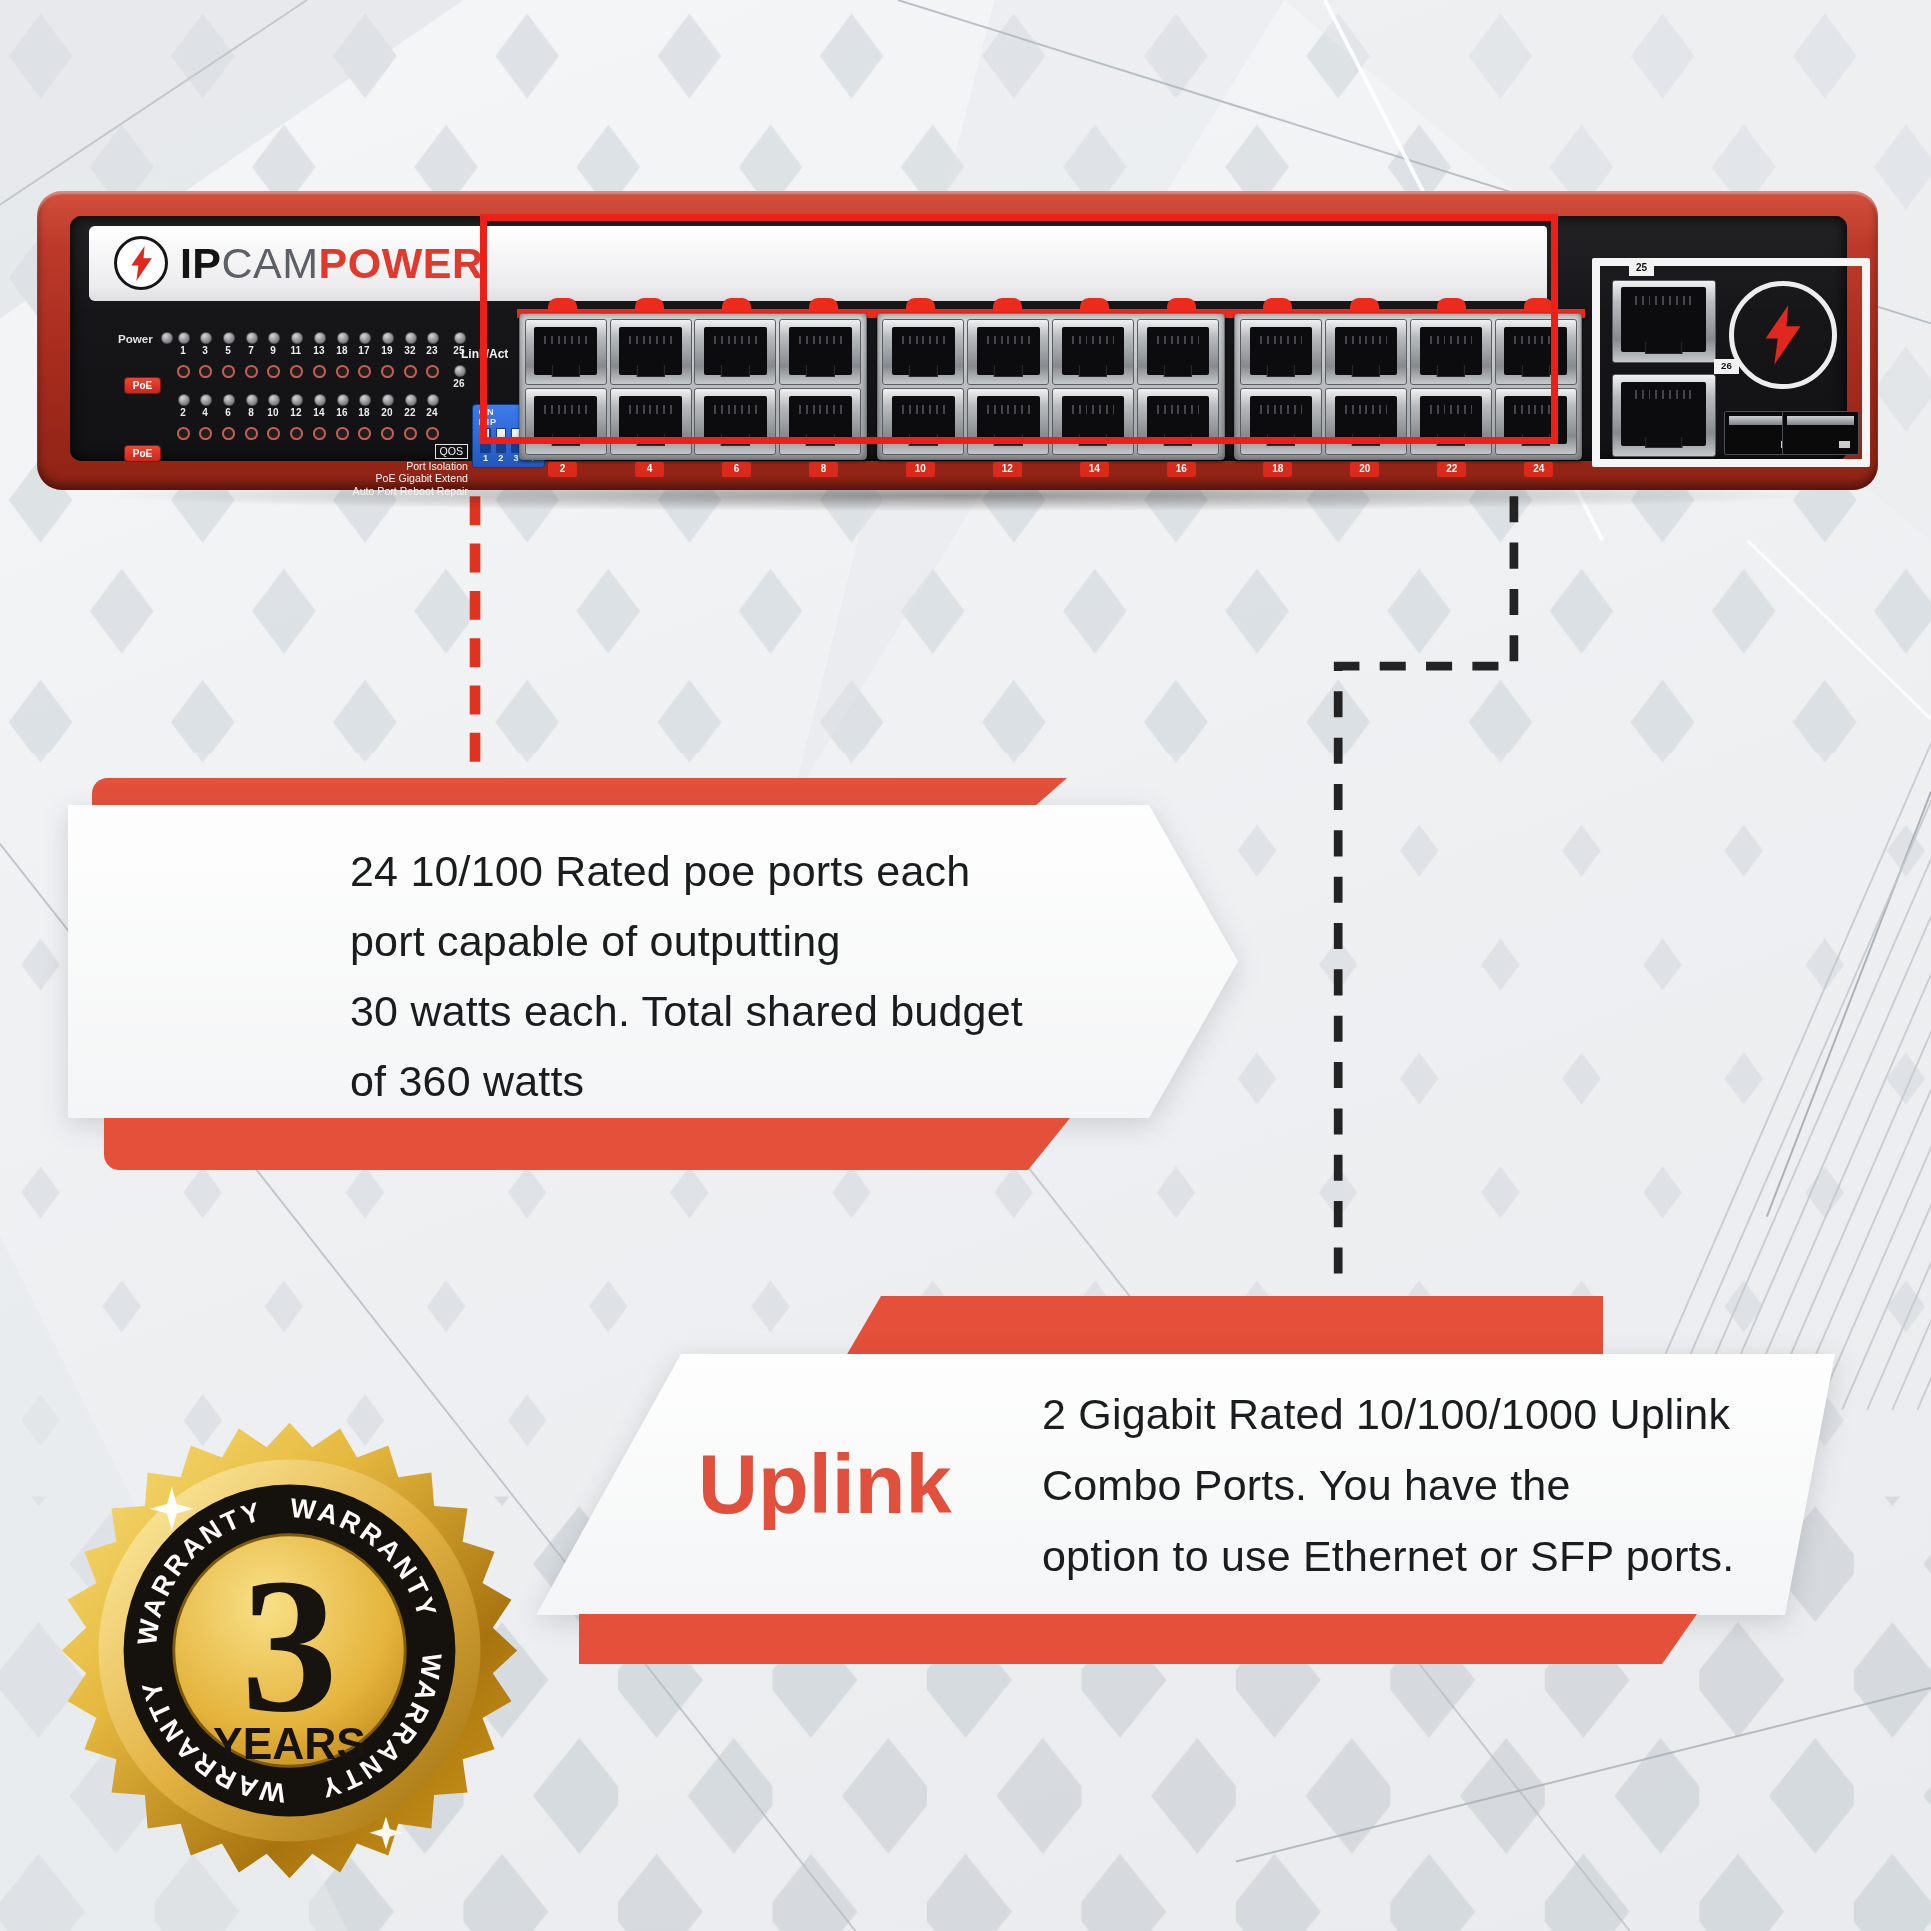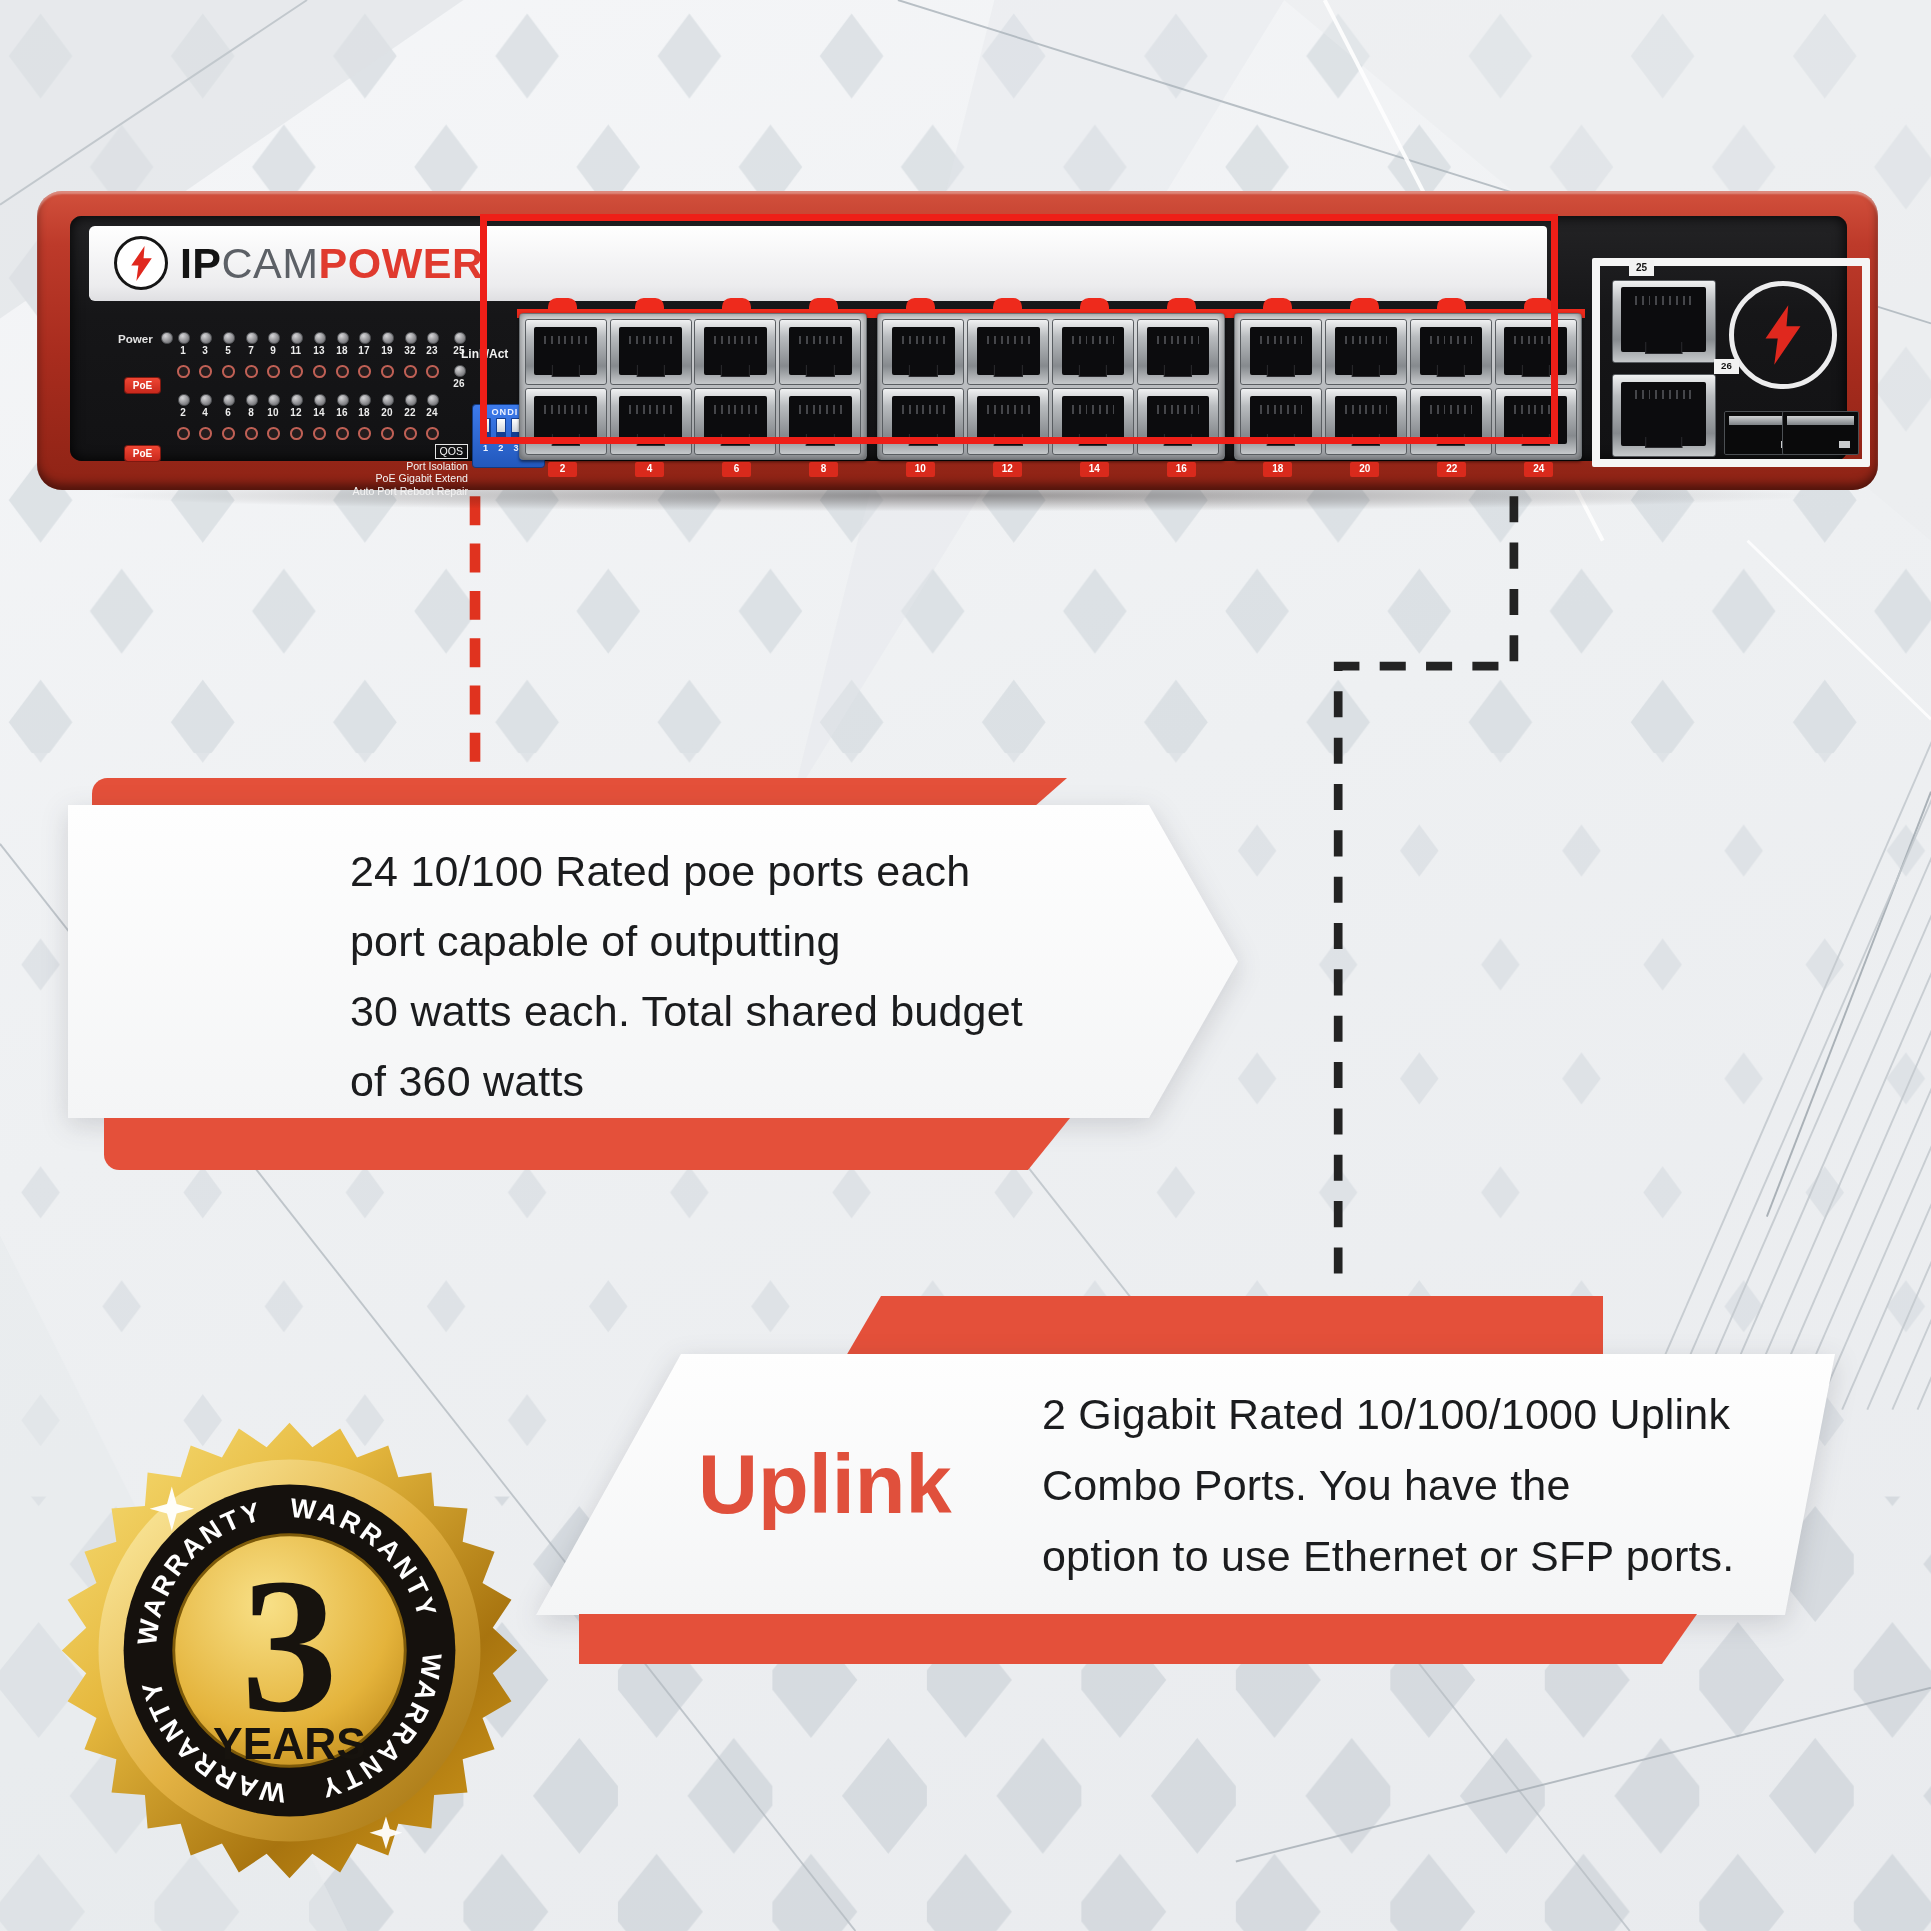--- a/index.html
+++ b/index.html
@@ -33,22 +33,22 @@
   .dotp{position:absolute;width:8.7px;height:8.7px;margin-left:-5.8px;border-radius:50%;
         background:#241d1e;border:2.4px solid #c06055;}
   #power-label{position:absolute;left:48px;top:116px;font-size:11.6px;font-weight:700;color:#e4e4e4;}
   .poe-badge{position:absolute;left:55px;width:35px;height:15.4px;background:linear-gradient(#ef4633,#c8281c);
         color:#fff;font-size:10px;font-weight:800;text-align:center;line-height:15.4px;border-radius:2.9px;
         box-shadow:0 0 0 1px #7e1810;}
   #linkact{position:absolute;left:391px;top:131px;font-size:12px;font-weight:700;color:#f2f2f2;}
   
   #dip{position:absolute;left:403px;top:189px;width:71px;height:62px;border-radius:2.9px;
        background:linear-gradient(180deg,#3d7bec,#2258bc);box-shadow:0 0 0 1px #123a80;}
-  #dip .dip-top{display:flex;justify-content:center;padding:1.9px 5.8px 0 5.8px;
-       font-size:9.2px;font-weight:700;color:#eef2ff;letter-spacing:1px;}
+  #dip .dip-top{display:flex;justify-content:space-between;padding:1.9px 5.8px 0 5.8px;
+       font-size:9.2px;font-weight:700;color:#eef2ff;letter-spacing:1px;flex-direction:column;}
   #dip .levers{display:flex;justify-content:space-around;padding:1px 4.8px 0 4.8px;}
   #dip .slot{width:10.6px;height:25px;background:#143e92;border-radius:1px;position:relative;}
   #dip .lever{position:absolute;left:1.4px;top:1.4px;width:7.7px;height:12.6px;background:linear-gradient(#ffffff,#cfd4da);}
   #dip .dip-nums{display:flex;justify-content:space-around;padding:0 4.8px;
        font-size:9.2px;font-weight:700;color:#eef2ff;}
   #dip-funcs{position:absolute;left:145px;top:228px;width:253px;text-align:right;color:#f3f3f3;
        font-size:10.6px;line-height:12.6px;font-weight:400;}
   #dip-funcs .boxed{display:inline-block;border:1px solid #e6e6e6;padding:0 3.9px;margin-bottom:1px;}
   
   #red-line{position:absolute;left:447px;top:93px;width:1068px;height:8.7px;background:#ee2a1c;}

